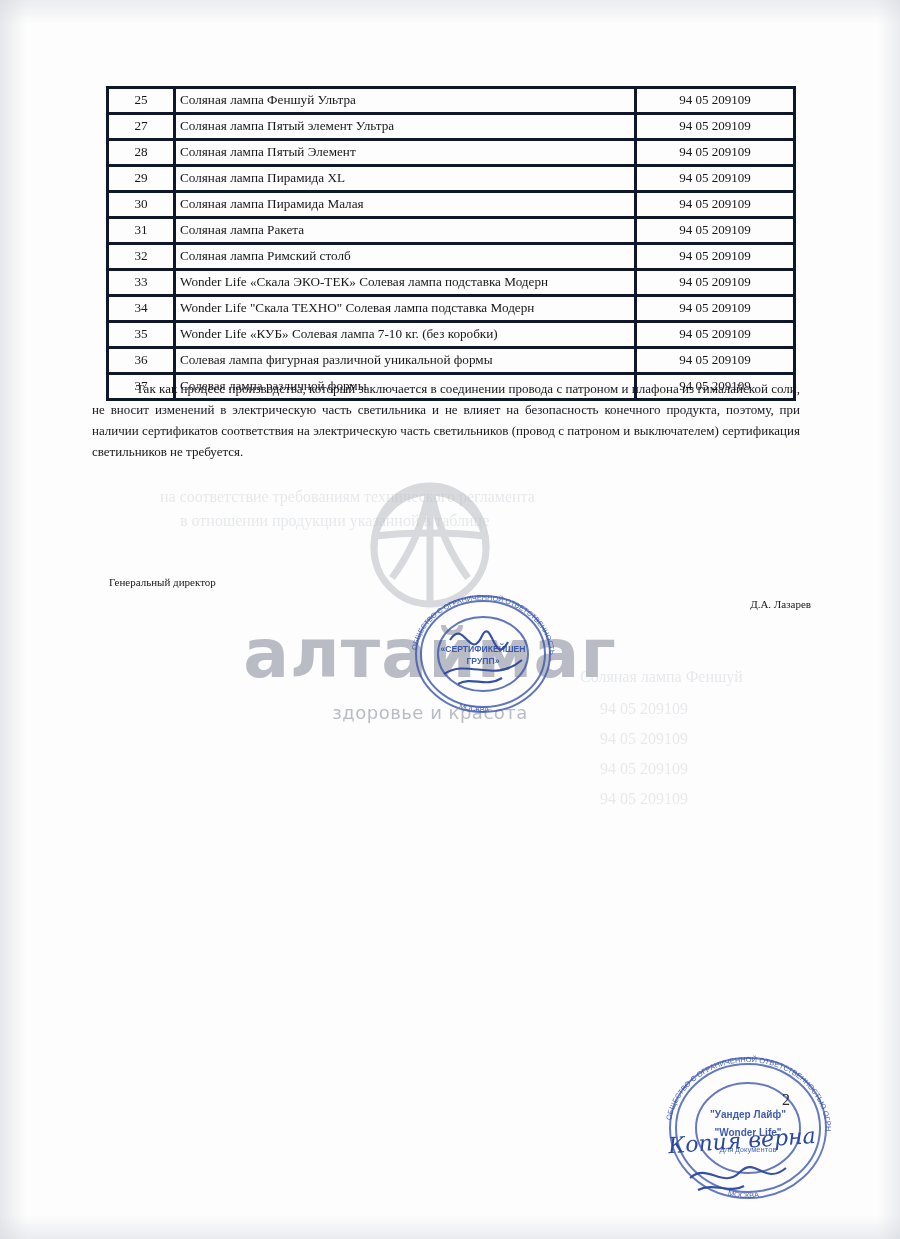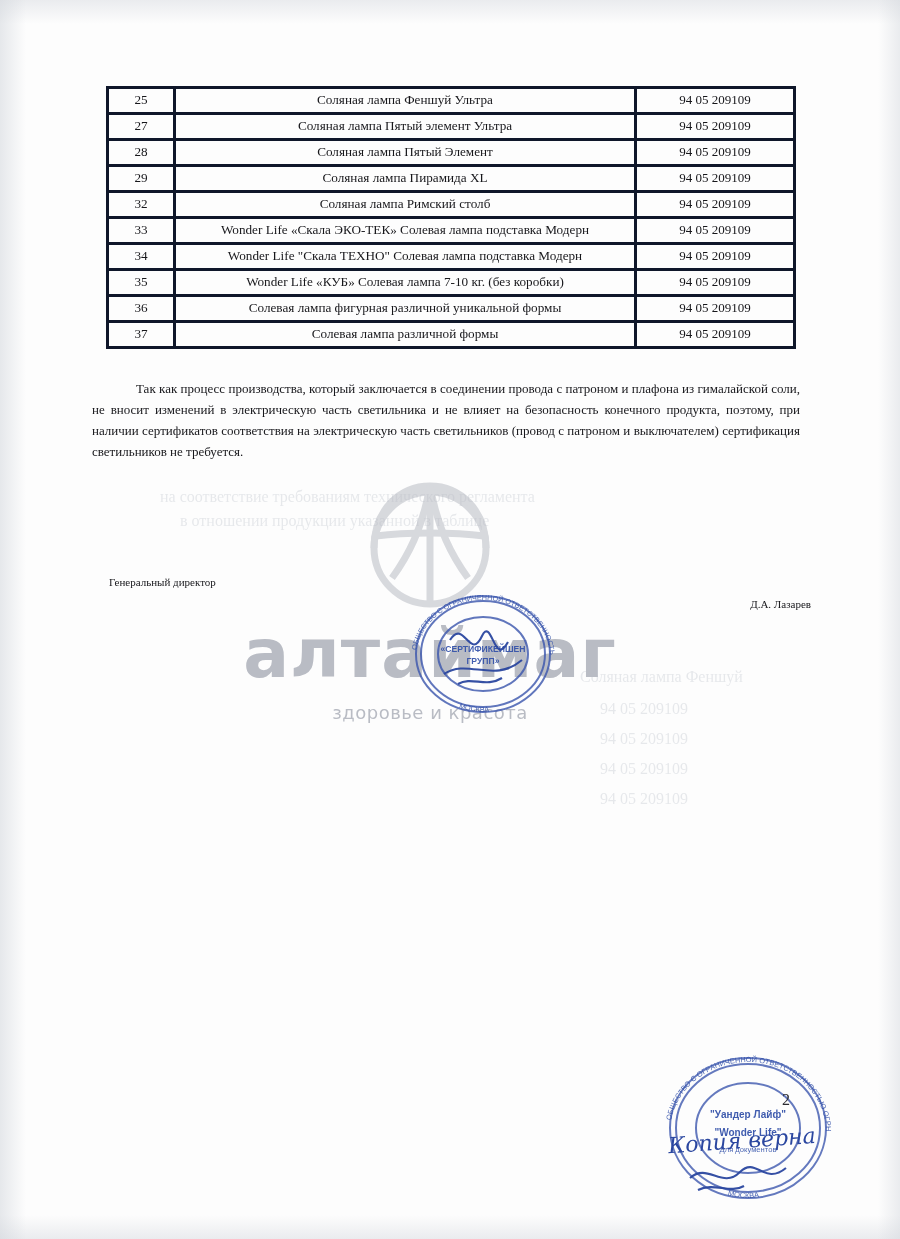--- a/index.html
+++ b/index.html
@@ -41,21 +41,20 @@
     border: 3px solid #0f172a;
     padding: 2px 4px 3px;
     height: 18px;
     line-height: 1.12;
   }
   .col-num {
     width: 56px;
     text-align: center;
   }
   .col-name {
-    text-align: center;
   }
   .col-code {
     width: 148px;
     text-align: center;
     font-size: 13px;
   }
 
   
   .body-par {
     position: absolute;
@@ -191,20 +190,30 @@
           <td class="col-code">94 05 209109</td>
         </tr>
         <tr>
           <td class="col-num">28</td>
           <td class="col-name">Соляная лампа Пятый Элемент</td>
           <td class="col-code">94 05 209109</td>
         </tr>
         <tr>
           <td class="col-num">29</td>
           <td class="col-name">Соляная лампа Пирамида XL</td>
+          <td class="col-code">94 05 209109</td>
+        </tr>
+        <tr>
+          <td class="col-num">30</td>
+          <td class="col-name">Соляная лампа Пирамида Малая</td>
+          <td class="col-code">94 05 209109</td>
+        </tr>
+        <tr>
+          <td class="col-num">31</td>
+          <td class="col-name">Соляная лампа Ракета</td>
           <td class="col-code">94 05 209109</td>
         </tr>
         <tr>
           <td class="col-num">32</td>
           <td class="col-name">Соляная лампа Римский столб</td>
           <td class="col-code">94 05 209109</td>
         </tr>
         <tr>
           <td class="col-num">33</td>
           <td class="col-name">Wonder Life «Скала ЭКО-ТЕК» Солевая лампа подставка Модерн</td>

